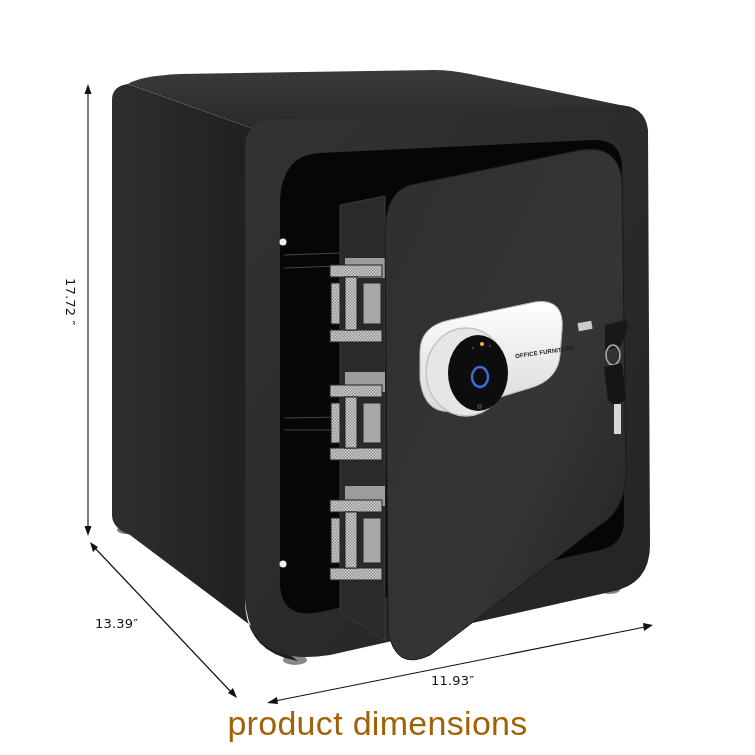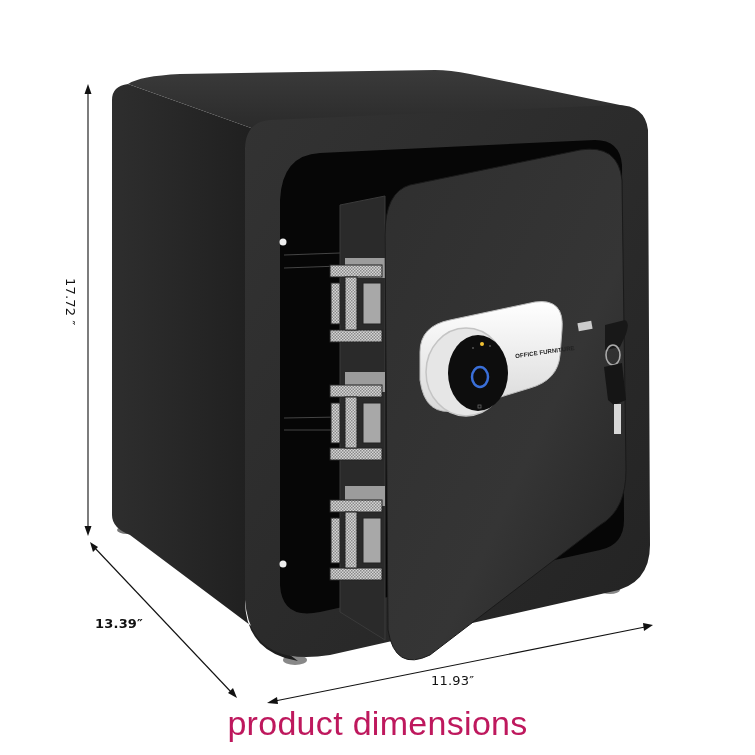--- a/index.html
+++ b/index.html
@@ -1,22 +1,22 @@
 <!DOCTYPE html>
 <html><head>
   <meta charset="utf-8">
   <style>
     html, body { margin: 0; padding: 0; background: #ffffff; }
     body { width: 755px; height: 755px; position: relative; overflow: hidden; font-family: "Liberation Sans", sans-serif; }
     .stage { position: absolute; left: 0; top: 0; width: 755px; height: 755px; }
     .dim-label { position: absolute; font-family: "DejaVu Sans", sans-serif; color: #111; font-size: 13px; letter-spacing: 0.2px; }
     .dim-height { left: 52px; top: 292px; transform: rotate(90deg); transform-origin: left top; left: 78px; top: 278px; white-space: nowrap; font-size: 13px; }
-    .dim-depth { left: 95px; top: 616px; font-weight: bold; }
+    .dim-depth { left: 95px; top: 616px; }
     .dim-width { left: 431px; top: 673px; }
-    .caption { position: absolute; left: 0; width: 755px; top: 704px; text-align: center; font-family: "Liberation Sans", sans-serif; font-size: 34px; color: #be185d; letter-spacing: 0.3px; }
+    .caption { position: absolute; left: 0; width: 755px; top: 704px; text-align: center; font-family: "Liberation Sans", sans-serif; font-size: 34px; color: #a16207; letter-spacing: 0.3px; }
     .brand { position: absolute; font-family: "Liberation Sans", sans-serif; font-weight: bold; font-size: 6px; color: #222; transform: rotate(-8deg); left: 515px; top: 349px; letter-spacing: 0.1px; white-space: nowrap; }
   </style>
 </head>
 <body>
 
 <div class="stage">
   <svg width="755" height="755" viewBox="0 0 755 755" xmlns="http://www.w3.org/2000/svg">
     <defs>
       <linearGradient id="sideGrad" x1="0" y1="0" x2="1" y2="0">
         <stop offset="0" stop-color="#2e2e2e"></stop>

